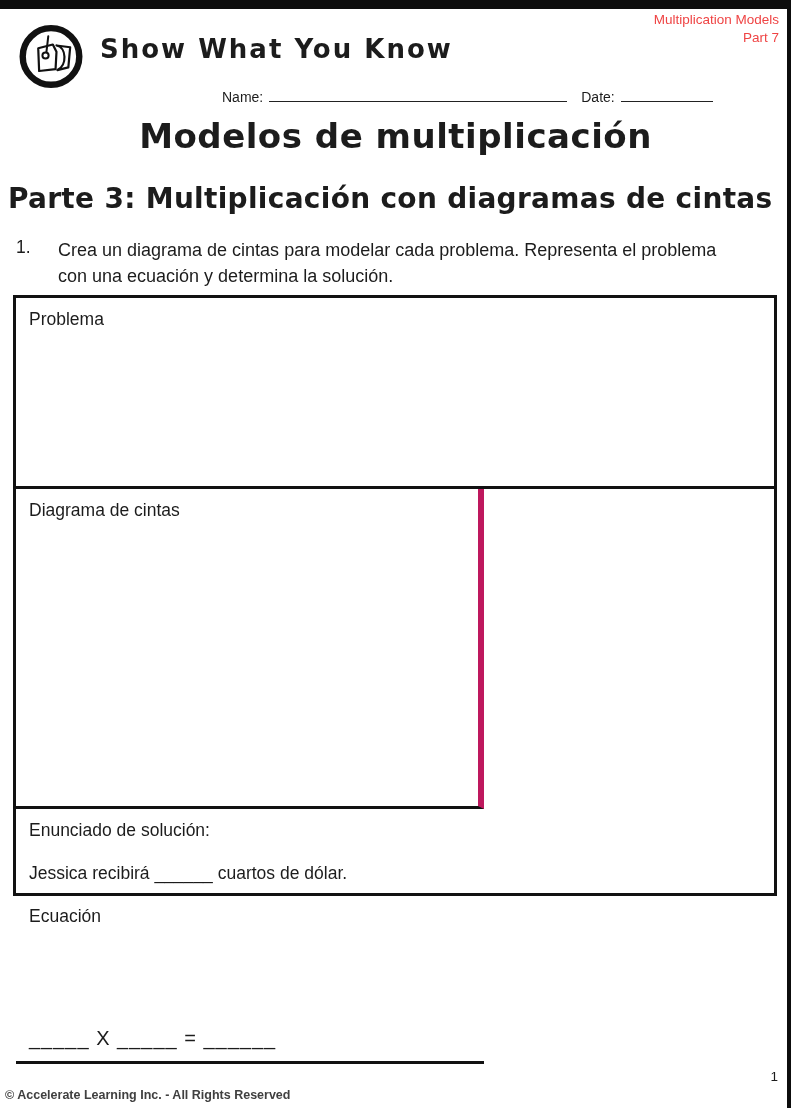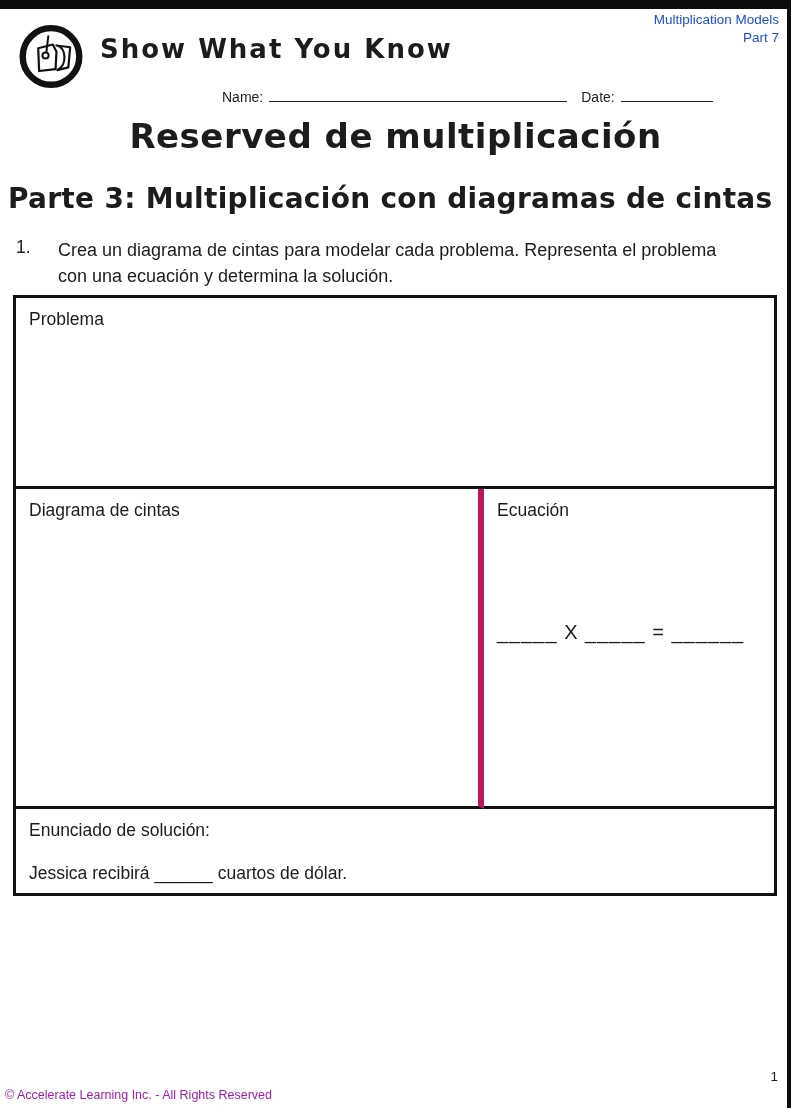--- a/index.html
+++ b/index.html
@@ -22,21 +22,21 @@
   .logo { position: absolute; left: 13px; top: 19px; width: 76px; height: 73px; }
   .brand {
     position: absolute; left: 100px; top: 34px;
     font-family: "DejaVu Sans", sans-serif;
     font-weight: bold; font-size: 26px; letter-spacing: 2px;
     transform: scaleY(1.05);
     white-space: nowrap;
   }
   .corner {
     position: absolute; right: 12px; top: 11px;
-    text-align: right; font-size: 13.5px; line-height: 1.35; color: #1d4ed8;
+    text-align: right; font-size: 13.5px; line-height: 1.35; color: #ef4444;
   }
 
   
   .name-date { position: absolute; left: 222px; top: 89px; font-size: 14px; white-space: nowrap; }
   .blank-line { display: inline-block; border-bottom: 1.5px solid #222; height: 13px; vertical-align: baseline; }
   .name-line { width: 298px; margin-left: 6px; }
   .date-label { margin-left: 14px; }
   .date-line { width: 92px; margin-left: 6px; }
 
   
@@ -72,21 +72,21 @@
   .cell-problem { grid-column: 1 / 3; border-bottom: 3px solid #111; }
   .cell-diagram { border-right: 6px solid #be185d; border-bottom: 3px solid #111; }
   .cell-equation { border-bottom: 3px solid #111; }
   .cell-solution { grid-column: 1 / 3; }
   .cell-label { font-size: 17.5px; }
   .problem-text { margin-top: 29px; line-height: 1.5; font-size: 17.5px; }
   .equation-line { margin-top: 100px; font-size: 20px; letter-spacing: 1px; white-space: nowrap; }
   .solution-sentence { margin-top: 22px; font-size: 17.5px; }
 
   
-  .copyright { position: absolute; left: 5px; top: 1088px; font-size: 12.5px; color: #a21caf; }
+  .copyright { position: absolute; left: 5px; top: 1088px; font-size: 12.5px; color: #404040; font-weight: bold; }
   .page-number { position: absolute; right: 13px; top: 1069px; font-size: 13.5px; }
 
   svg .ln { fill: none; stroke: #111; stroke-linecap: round; stroke-linejoin: round; }
 </style>
 </head>
 <body>
 
 <div class="page">
 
   <div class="top-bar"></div>
@@ -104,41 +104,41 @@
   <div class="brand">Show What You Know</div>
   <div class="corner">
     <div>Multiplication Models</div>
     <div>Part 7</div>
   </div>
 
   <div class="name-date">
     <span>Name:</span><span class="blank-line name-line"></span><span class="date-label">Date:</span><span class="blank-line date-line"></span>
   </div>
 
-  <div class="doc-title">Reserved de multiplicación</div>
+  <div class="doc-title">Modelos de multiplicación</div>
   <div class="section-heading">Parte 3: Multiplicación con diagramas de cintas</div>
 
   <div class="instruction">
     <div class="num">1.</div>
     <div class="text">Crea un diagrama de cintas para modelar cada problema. Representa el problema con una ecuación y determina la solución.</div>
   </div>
 
   <div class="ws-table">
     <div class="cell cell-problem">
       <div class="cell-label">Problema</div>
     </div>
     <div class="cell cell-diagram">
       <div class="cell-label">Diagrama de cintas</div>
     </div>
+    <div class="cell cell-solution">
+      <div class="cell-label">Enunciado de solución:</div>
+      <div class="solution-sentence">Jessica recibirá ______ cuartos de dólar.</div>
+    </div>
     <div class="cell cell-equation">
       <div class="cell-label">Ecuación</div>
       <div class="equation-line">_____ X _____ = ______</div>
-    </div>
-    <div class="cell cell-solution">
-      <div class="cell-label">Enunciado de solución:</div>
-      <div class="solution-sentence">Jessica recibirá ______ cuartos de dólar.</div>
     </div>
   </div>
 
   <div class="copyright">© Accelerate Learning Inc. - All Rights Reserved</div>
   <div class="page-number">1</div>
 
 </div>
 
 </body></html>

